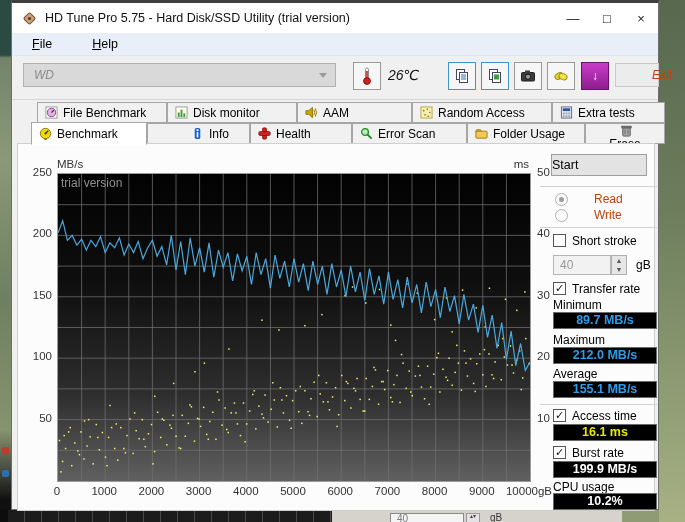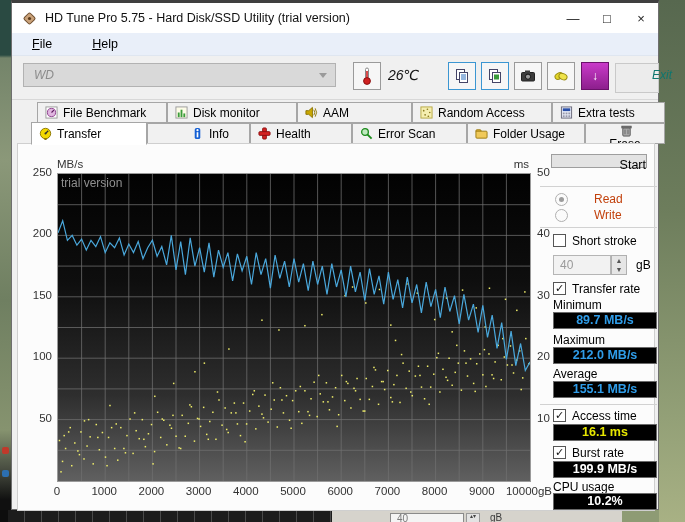--- a/index.html
+++ b/index.html
@@ -33,38 +33,38 @@
   .menu-item{display:inline-block;padding:3px 20px;font-size:12.5px;}
   .menu-item::first-letter{text-decoration:underline;}
   #toolbar{left:0;top:53px;width:100%;height:44px;background:#f0f0f0;border-bottom:1px solid #d8d8d8;box-sizing:border-box;font-style:italic;}
   #drive-combo{left:11px;top:7px;width:313px;height:24px;background:#d9d9d9;border:1px solid #b2b2b2;box-sizing:border-box;color:#8c8c8c;display:flex;align-items:center;}
   #drive-vendor{margin-left:10px;}
   #drive-name{margin-left:22px;}
   #combo-arrow{margin-left:auto;margin-right:8px;width:0;height:0;border-left:4px solid transparent;border-right:4px solid transparent;border-top:5px solid #9a9a9a;}
   .tbtn{width:28px;height:28px;top:6px;background:#f6f6f6;border:1px solid #9a9a9a;box-sizing:border-box;display:flex;align-items:center;justify-content:center;}
   .tbtn.hl{border:1px solid #3b96d2;}
   #temp-text{left:376px;top:11px;font-size:14px;color:#111;}
-  #exit-btn{left:603px;top:7px;width:44px;height:30px;background:#ececec;border:1px solid #c9c9c9;color:#0f766e;text-align:center;line-height:22px;box-sizing:border-box;padding-left:36px;}
+  #exit-btn{left:603px;top:7px;width:44px;height:24px;background:#ececec;border:1px solid #c9c9c9;color:#c2410c;text-align:center;line-height:22px;box-sizing:border-box;padding-left:36px;}
   
   .tab{position:absolute;height:21px;background:#f1f1f1;border:1px solid #a6a6a6;box-sizing:border-box;display:flex;align-items:center;font-size:12px;white-space:nowrap;}
   .tab .ticon{margin:0 5px 0 7px;width:13px;height:13px;flex:0 0 13px;}
   .tab.active{background:#ffffff;height:23px;border-bottom:1px solid #ffffff;z-index:3;}
   
   #pane{left:5px;top:140px;width:638px;height:368px;background:#fcfcfc;border:1px solid #cfcfcf;box-sizing:border-box;}
   
   #plot{left:45px;top:170px;width:472px;height:307px;
     background:linear-gradient(180deg,#020202 0%,#0e0e0e 35%,#2e2e2e 72%,#606060 100%);
     border:1px solid #9a9a9a;box-sizing:content-box;}
   #plot svg{display:block;}
   #watermark{left:49px;top:173px;color:#8f8f8f;font-size:12px;}
   .ticklabel{position:absolute;font-size:11.5px;color:#333;}
   .axis-unit{position:absolute;font-size:11.5px;color:#333;}
   
   .sep{position:absolute;height:1px;background:#d2d2d2;left:528px;width:117px;}
-  #start-btn{left:539px;top:151px;width:96px;height:14px;background:#e3e3e3;border:1px solid #9e9e9e;text-align:right;line-height:20px;box-sizing:border-box;font-size:12.5px;}
+  #start-btn{left:539px;top:151px;width:96px;height:22px;background:#e3e3e3;border:1px solid #9e9e9e;text-align:left;line-height:20px;box-sizing:border-box;font-size:12.5px;}
   .radio{position:absolute;width:13px;height:13px;border:1px solid #b0b0b0;border-radius:50%;background:#fbfbfb;box-sizing:border-box;}
   .radio.sel::after{content:"";position:absolute;left:3px;top:3px;width:5px;height:5px;border-radius:50%;background:#9c9c9c;}
   .cbox{position:absolute;width:13px;height:13px;border:1px solid #555;background:#fff;box-sizing:border-box;font-size:11px;line-height:11px;text-align:center;color:#111;}
   .ctext{position:absolute;font-size:12px;color:#000;}
   .ctext.dis{color:#c2410c;margin-left:20px;}
   .vbox{position:absolute;left:541px;width:104px;height:17px;background:#000;border:1px solid #6a6a6a;box-sizing:border-box;
         text-align:center;font-weight:bold;font-size:12.5px;line-height:15px;}
   .vbox.rate{color:#2f9ce8;}
   .vbox.time{color:#e6e600;}
   .vbox.plain{color:#ffffff;}
@@ -207,21 +207,21 @@
     <span>Extra tests</span>
   </div>
 
   <div class="abs tab active" style="left:19px;top:119px;width:116px;">
     <svg class="ticon" viewBox="0 0 14 14">
       <circle cx="7" cy="7" r="5.6" fill="#f2d800" stroke="#8a7500"></circle>
         <line x1="7" y1="7" x2="10" y2="4" stroke="#333" stroke-width="1.3"></line>
         <circle cx="7" cy="7" r="1.1" fill="#333"></circle>
         <rect x="5.8" y="12" width="2.4" height="2" fill="#8a7500"></rect>
     </svg>
-    <span>Transfer</span>
+    <span>Benchmark</span>
   </div>
   <div class="abs tab" style="left:135px;top:120px;width:103px;padding-left:36px;">
     <svg class="ticon" viewBox="0 0 14 14">
       <rect x="4" y="1" width="6" height="12" rx="2" fill="#1560d4"></rect>
         <circle cx="7" cy="3.4" r="1.2" fill="#fff"></circle>
         <rect x="6.1" y="5.6" width="1.8" height="5.6" fill="#fff"></rect>
     </svg>
     <span>Info</span>
   </div>
   <div class="abs tab" style="left:340px;top:120px;width:115px;">

